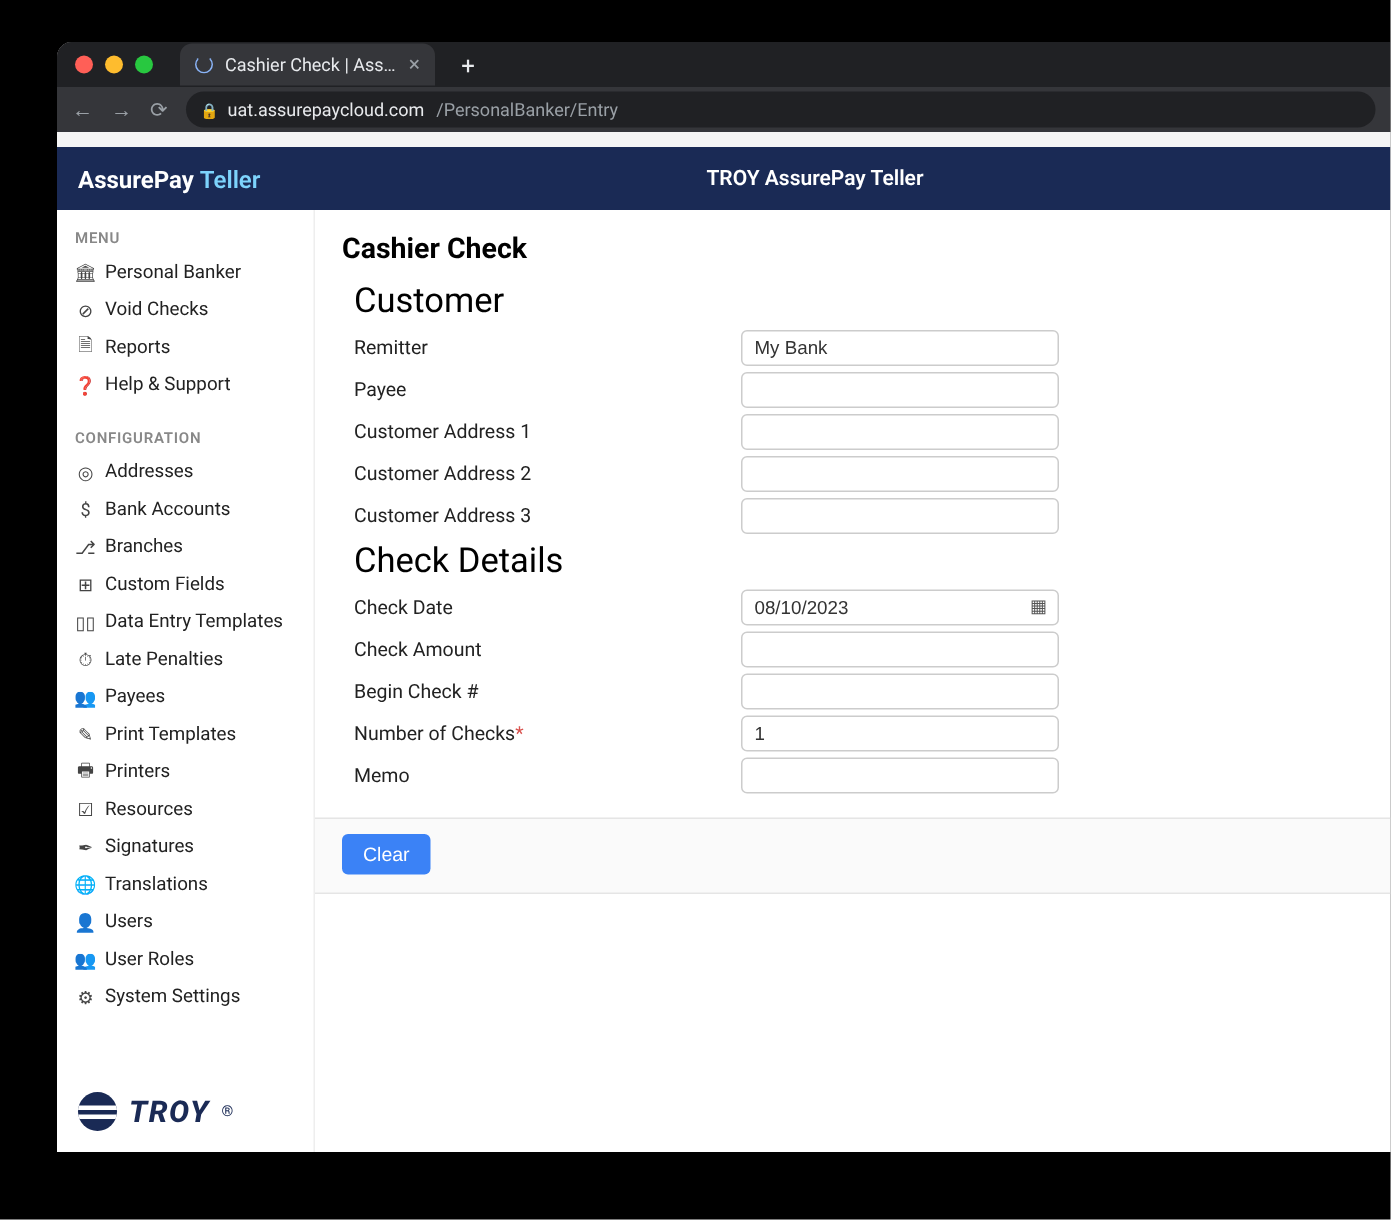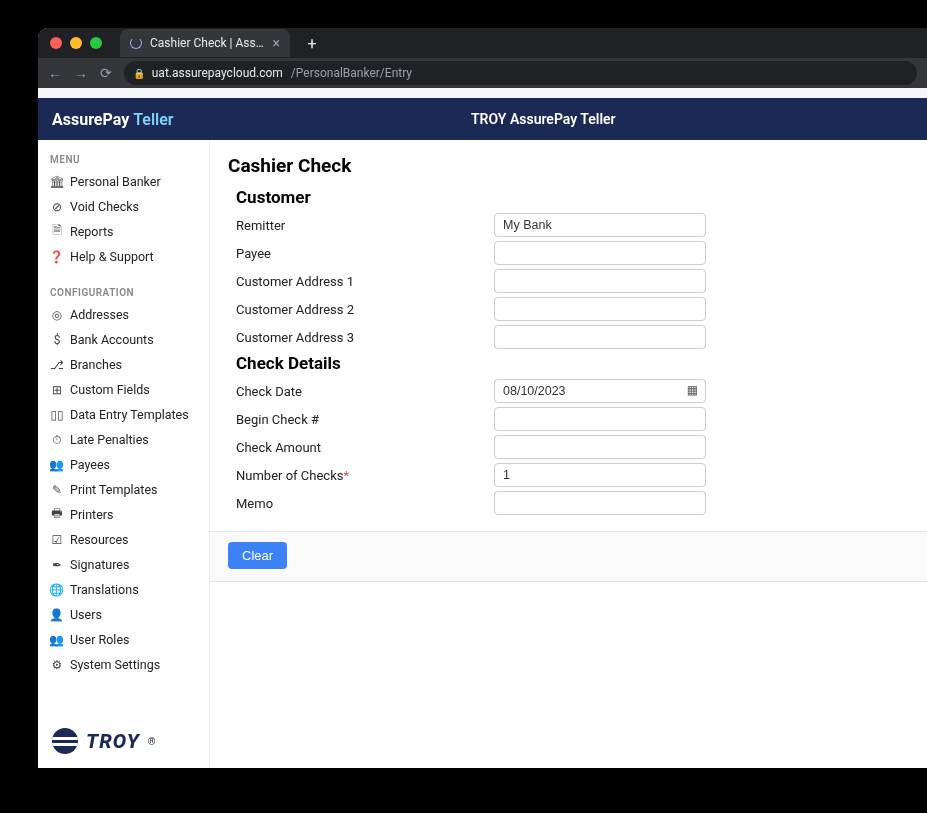--- a/index.html
+++ b/index.html
@@ -203,22 +203,22 @@
     padding: 14px 18px;
     background: #fff;
     overflow-y: auto;
   }
   .page-title {
     font-size: 19px;
     font-weight: 700;
     margin-bottom: 10px;
   }
   .section-title {
-    font-size: 17px;
-    font-weight: 700;
+    font-size: 23px;
+    font-weight: 400;
     margin: 4px 0 6px 8px;
   }
   .form-row {
     display: flex;
     align-items: center;
     margin-bottom: 4px;
     padding-left: 8px;
   }
   .form-label {
     width: 258px;
@@ -431,25 +431,25 @@
         <h2 class="section-title">Check Details</h2>
 
         <div class="form-row">
           <label class="form-label">Check Date</label>
           <div class="date-wrap">
             <input class="form-input" style="width: 100%;" value="08/10/2023">
             <span class="cal-icon">▦</span>
           </div>
         </div>
         <div class="form-row">
+          <label class="form-label">Check Amount</label>
+          <input class="form-input" value="" style="">
+        </div>
+        <div class="form-row">
           <label class="form-label">Begin Check #</label>
-          <input class="form-input" value="" style="">
-        </div>
-        <div class="form-row">
-          <label class="form-label">Check Amount</label>
           <input class="form-input" value="" style="">
         </div>
         <div class="form-row">
           <label class="form-label">
             <span>Number of Checks</span><span class="req">*</span>
           </label>
           <input class="form-input" value="1" style="">
         </div>
         <div class="form-row">
           <label class="form-label">Memo</label>

